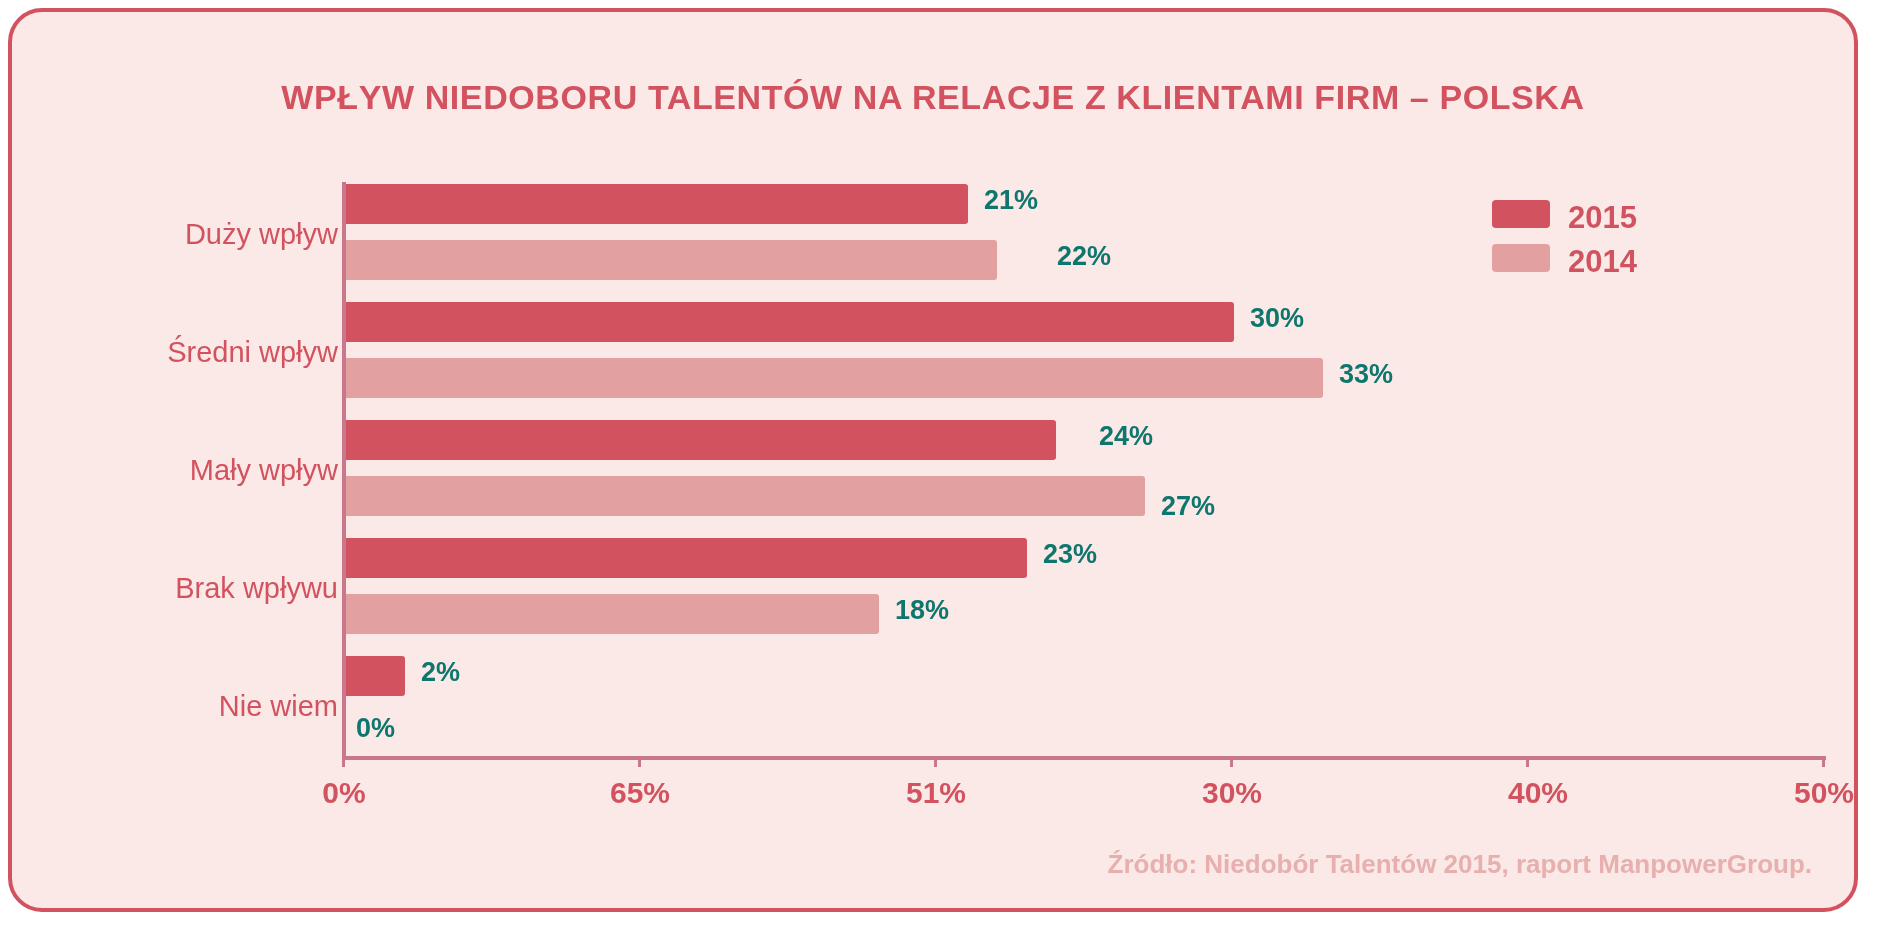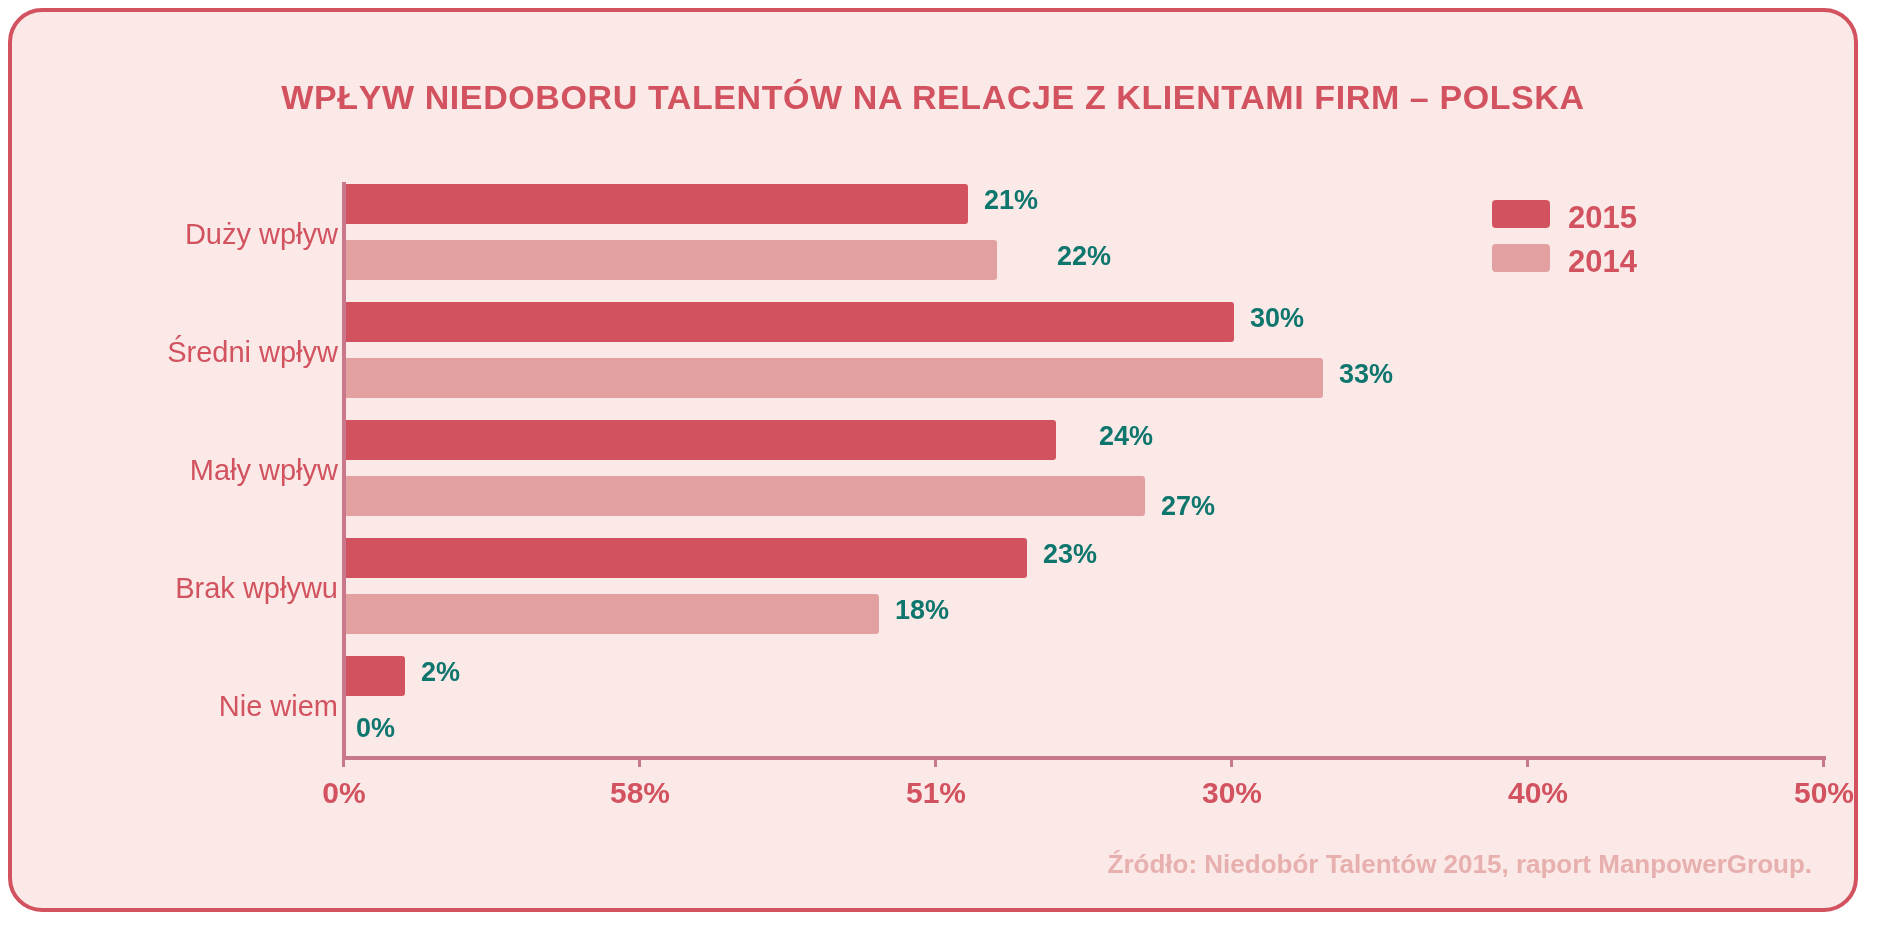--- a/index.html
+++ b/index.html
@@ -168,21 +168,21 @@
       <div class="xaxis"></div>
 
       <div class="tick" style="left:0px;"></div>
       <div class="tick" style="left:296px;"></div>
       <div class="tick" style="left:592px;"></div>
       <div class="tick" style="left:888px;"></div>
       <div class="tick" style="left:1184px;"></div>
       <div class="tick" style="left:1480px;"></div>
 
       <div class="ticklabel" style="left:2px;">0%</div>
-      <div class="ticklabel" style="left:298px;">58%</div>
+      <div class="ticklabel" style="left:298px;">65%</div>
       <div class="ticklabel" style="left:594px;">51%</div>
       <div class="ticklabel" style="left:890px;">30%</div>
       <div class="ticklabel" style="left:1196px;">40%</div>
       <div class="ticklabel" style="left:1482px;">50%</div>
 
       <div class="groups">
 
         <div class="group" style="top:0px; height:114px;">
           <div class="catlabel" style="top:36px;">Duży wpływ</div>
           <div class="bar y2015" style="left:0px; top:2px; width:622px;"></div>

